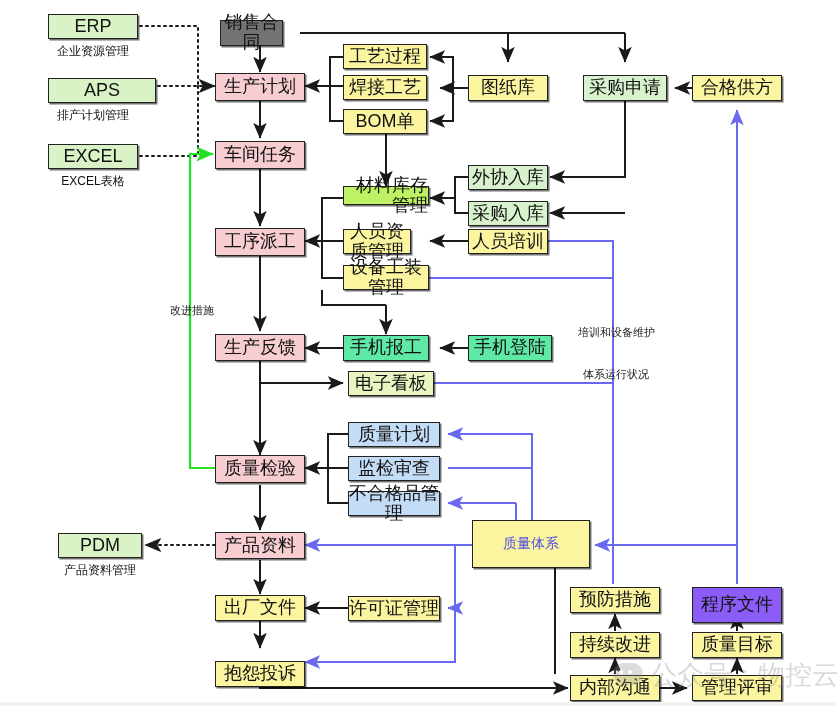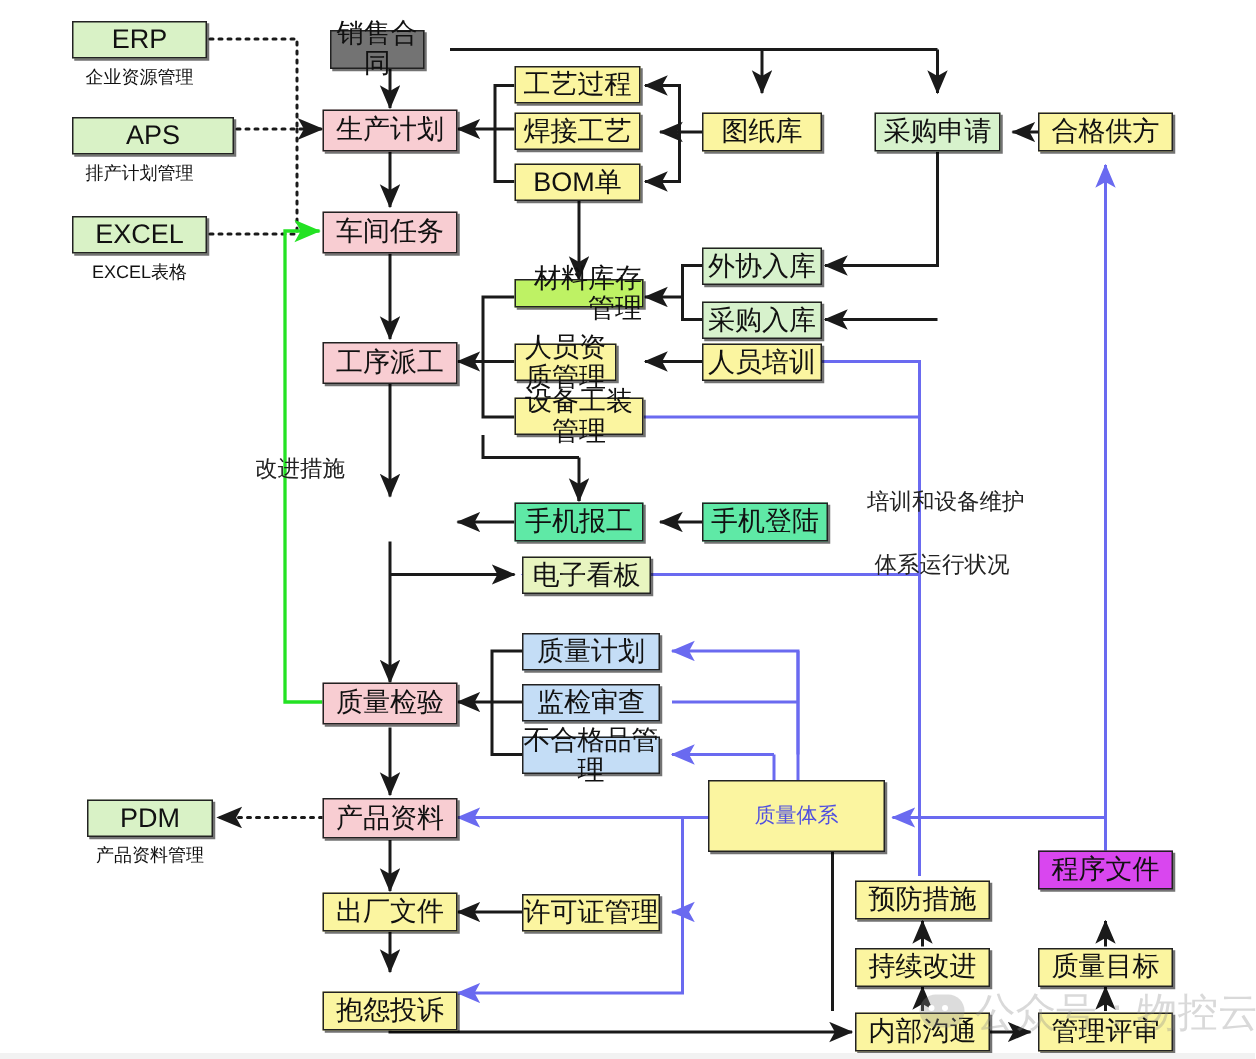--- a/index.html
+++ b/index.html
@@ -3,21 +3,21 @@
 <meta charset="utf-8">
 <style>
   html,body{margin:0;padding:0;background:#ffffff;}
   body{font-family:"Liberation Sans","DejaVu Sans",sans-serif;}
   #canvas{position:relative;width:837px;height:706px;background:#ffffff;overflow:hidden;}
   svg.layer{position:absolute;left:0;top:0;width:837px;height:706px;pointer-events:none;}
   .box{position:absolute;box-sizing:border-box;border:1.6px solid #222;display:flex;align-items:center;
        justify-content:center;text-align:center;font-size:18px;color:#111;
        box-shadow:1.5px 1.5px 0 rgba(0,0,0,0.55);line-height:1.1;}
   .cap{position:absolute;font-size:12px;color:#111;text-align:center;white-space:nowrap;}
-  .lbl{position:absolute;font-size:15px;color:#222;white-space:nowrap;}
+  .lbl{position:absolute;font-size:11px;color:#222;white-space:nowrap;}
   .wm{position:absolute;font-size:27px;color:rgba(140,140,140,0.33);white-space:nowrap;
       font-family:"DejaVu Sans",sans-serif;}
   .wm-icon{position:absolute;width:30px;height:22px;border-radius:11px;
       background:rgba(140,140,140,0.30);}
   .wm-icon:after{content:"";position:absolute;left:6px;top:7px;width:4px;height:4px;border-radius:50%;
       background:#fff;box-shadow:9px 0 0 #fff;}
   .bq{position:absolute;bottom:0;left:0;right:0;height:4px;background:#f2f2f2;}
 </style>
 </head>
 <body>
@@ -173,20 +173,23 @@
     </div>
 
   <div class="box" style="left:215px;top:141px;width:90px;height:28px;background:#f8cdd2;">
     <span>车间任务</span>
     </div>
 
   <div class="box" style="left:215px;top:228px;width:90px;height:28px;background:#f8cdd2;">
     <span>工序派工</span>
     </div>
 
+  <div class="box" style="left:215px;top:334px;width:90px;height:27px;background:#f8cdd2;">
+    <span>生产反馈</span>
+    </div>
 
   <div class="box" style="left:215px;top:455px;width:90px;height:28px;background:#f8cdd2;">
     <span>质量检验</span>
     </div>
 
   <div class="box" style="left:215px;top:532px;width:90px;height:27px;background:#f8cdd2;">
     <span>产品资料</span>
     </div>
 
   <div class="box" style="left:215px;top:595px;width:90px;height:26px;background:#fbf5a0;">
@@ -268,21 +271,21 @@
   <div class="box" style="left:570px;top:587px;width:90px;height:26px;background:#fbf5a0;">
     <span>预防措施</span>
     </div>
   <div class="box" style="left:570px;top:632px;width:90px;height:26px;background:#fbf5a0;">
     <span>持续改进</span>
     </div>
   <div class="box" style="left:570px;top:675px;width:90px;height:26px;background:#fbf5a0;">
     <span>内部沟通</span>
     </div>
 
-  <div class="box" style="left:692px;top:567px;width:90px;height:26px;background:#d946ef;">
+  <div class="box" style="left:692px;top:587px;width:90px;height:36px;background:#8b5cf6;">
     <span>程序文件</span>
     </div>
   <div class="box" style="left:692px;top:632px;width:90px;height:26px;background:#fbf5a0;">
     <span>质量目标</span>
     </div>
   <div class="box" style="left:692px;top:675px;width:90px;height:26px;background:#fbf5a0;">
     <span>管理评审</span>
     </div>
 
   <div class="lbl" style="left:170px;top:303px;">改进措施</div>

